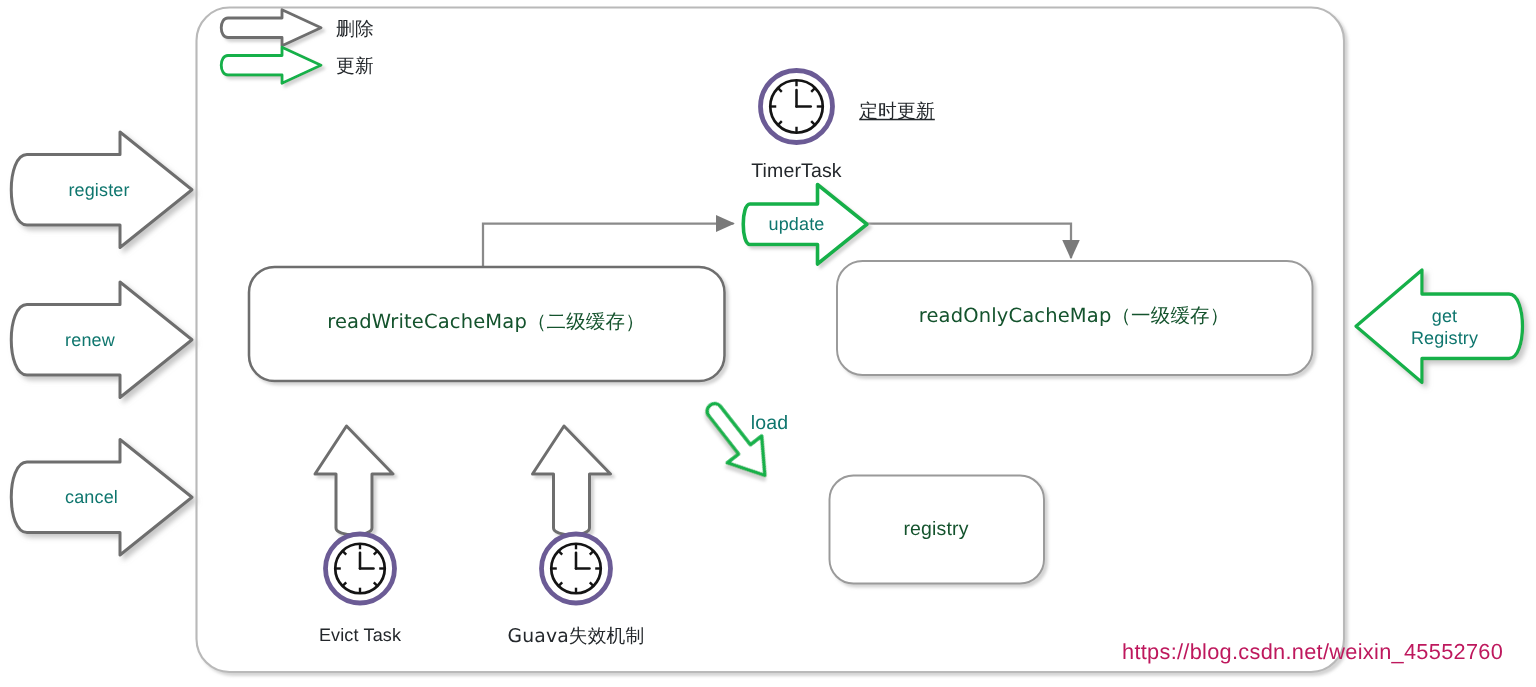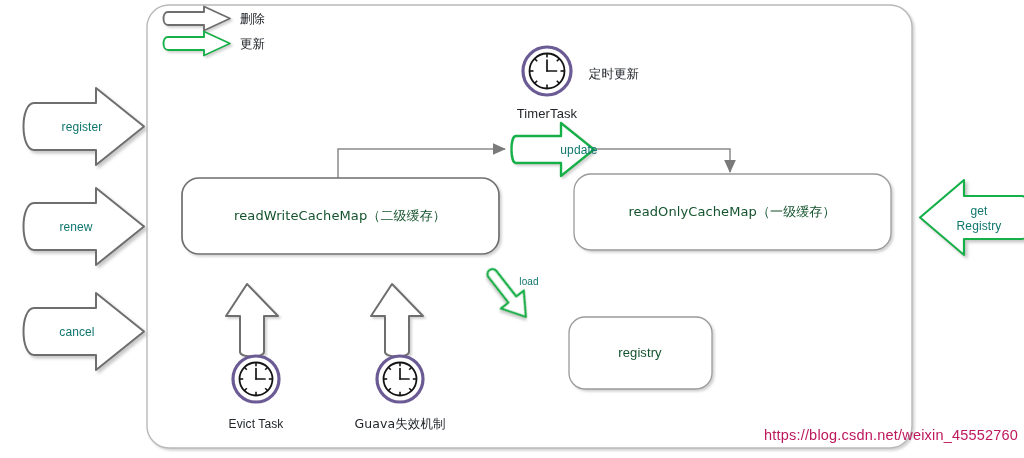--- a/index.html
+++ b/index.html
@@ -3,21 +3,21 @@
 <meta charset="utf-8">
 <style>
   html,body{margin:0;padding:0;}
   body{
     width:1024px;height:458px;
     background:#ffffff;
     font-family:"Liberation Sans","DejaVu Sans",sans-serif;
     overflow:hidden;
     position:relative;
   }
-  #stage{position:absolute;left:16px;top:0;width:822px;height:458px;}
+  #stage{position:absolute;left:0;top:0;width:822px;height:458px;}
   svg.layer{position:absolute;left:0;top:0;width:1024px;height:458px;}
   .lbl{
     position:absolute;
     font-size:12.5px;
     color:#23272b;
     white-space:nowrap;
     line-height:1.25;
     letter-spacing:0.1px;
   }
   .lbl.center{transform:translate(-50%,-50%);text-align:center;}
@@ -143,25 +143,25 @@
   <div class="lbl cjk" style="left:224px;top:11px;">删除</div>
   <div class="lbl cjk" style="left:224px;top:36px;">更新</div>
 
   <div class="lbl center arrow-txt" style="left:66px;top:127px;">register</div>
   <div class="lbl center arrow-txt" style="left:60px;top:227px;">renew</div>
   <div class="lbl center arrow-txt" style="left:61px;top:332px;text-align:center;">cancel</div>
 
   <div class="lbl center arrow-txt" style="left:963px;top:211px;">get</div>
   <div class="lbl center arrow-txt" style="left:963px;top:226px;">Registry</div>
 
-  <div class="lbl center cjk" style="left:598px;top:74px;">定时更新</div>
+  <div class="lbl center cjk" style="left:598px;top:74px;text-decoration:underline;">定时更新</div>
   <div class="lbl center" style="left:531px;top:114px;font-size:13px;">TimerTask</div>
 
-  <div class="lbl center arrow-txt" style="left:531px;top:150px;margin-left:32px;">update</div>
-  <div class="lbl center arrow-txt" style="left:513px;top:282px;font-size:10px;">load</div>
+  <div class="lbl center arrow-txt" style="left:531px;top:150px;">update</div>
+  <div class="lbl center arrow-txt" style="left:513px;top:282px;font-size:13px;">load</div>
 
   <div class="lbl center box-txt cjk" style="left:324px;top:216px;">readWriteCacheMap（二级缓存）</div>
   <div class="lbl center box-txt cjk" style="left:716px;top:212px;">readOnlyCacheMap（一级缓存）</div>
   <div class="lbl center box-txt" style="left:624px;top:353px;">registry</div>
 
   <div class="lbl center" style="left:240px;top:424px;font-size:12px;">Evict Task</div>
   <div class="lbl center cjk" style="left:384px;top:424px;font-size:12.5px;">Guava失效机制</div>
 
   <div class="watermark">https://blog.csdn.net/weixin_45552760</div>
 </div>

